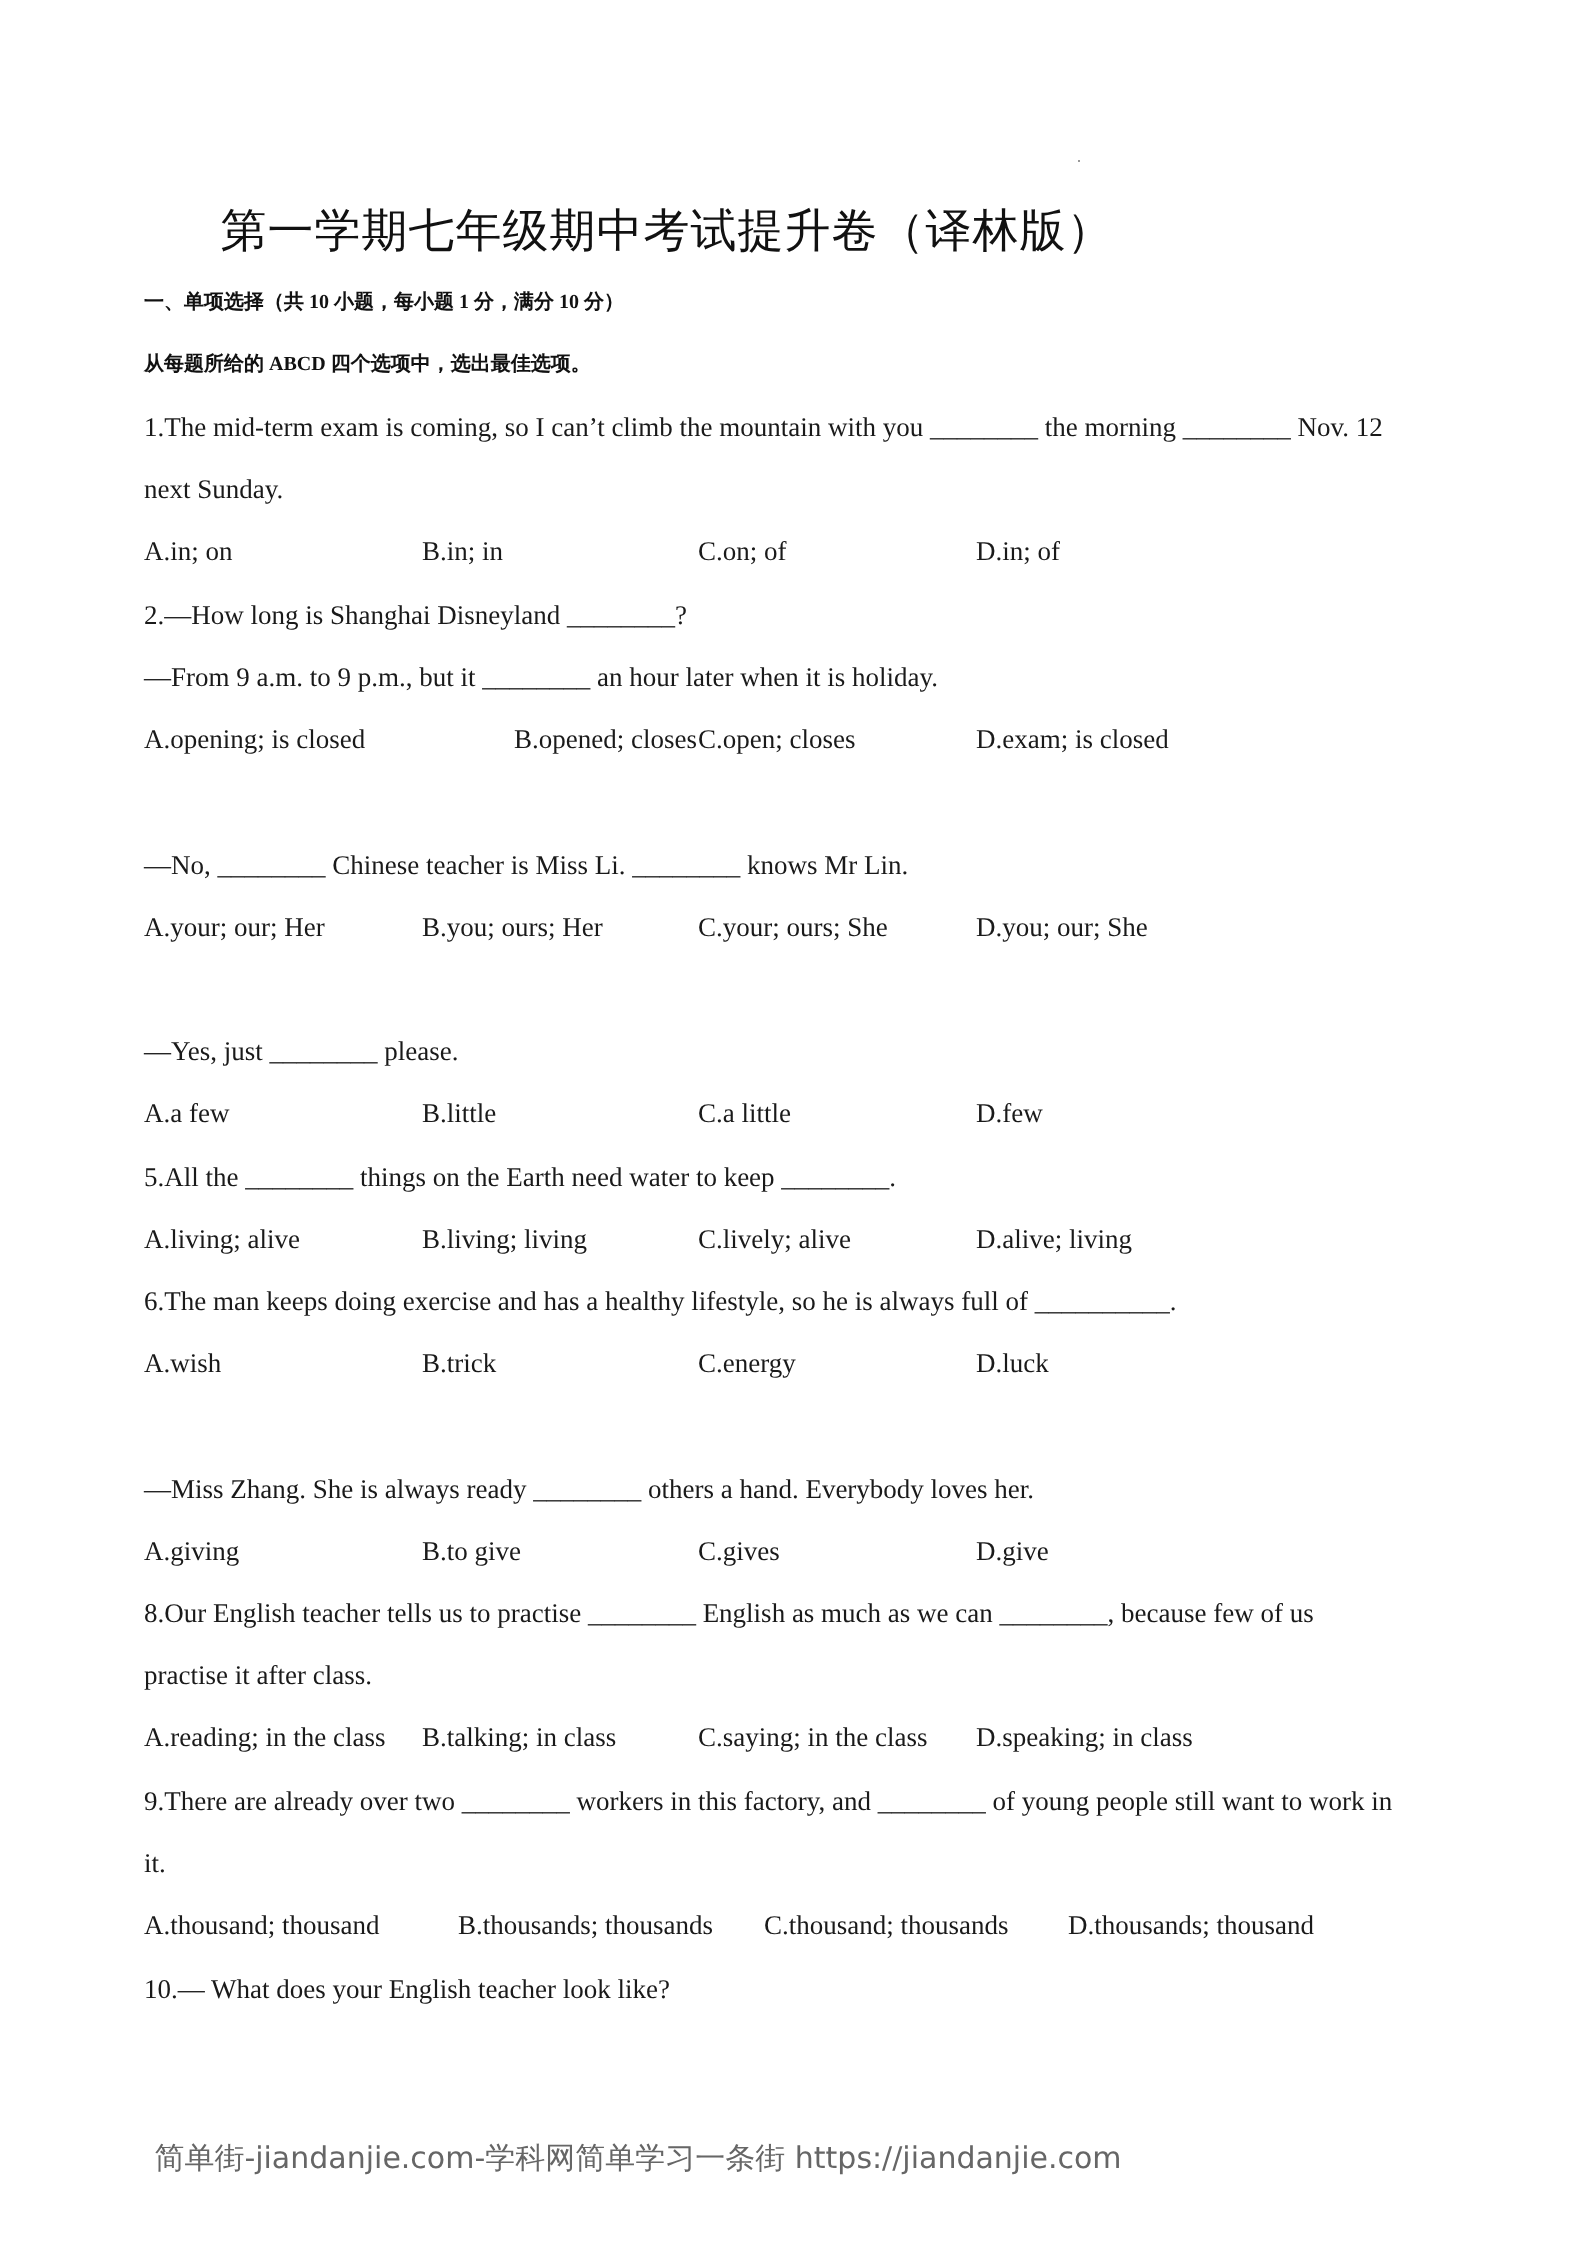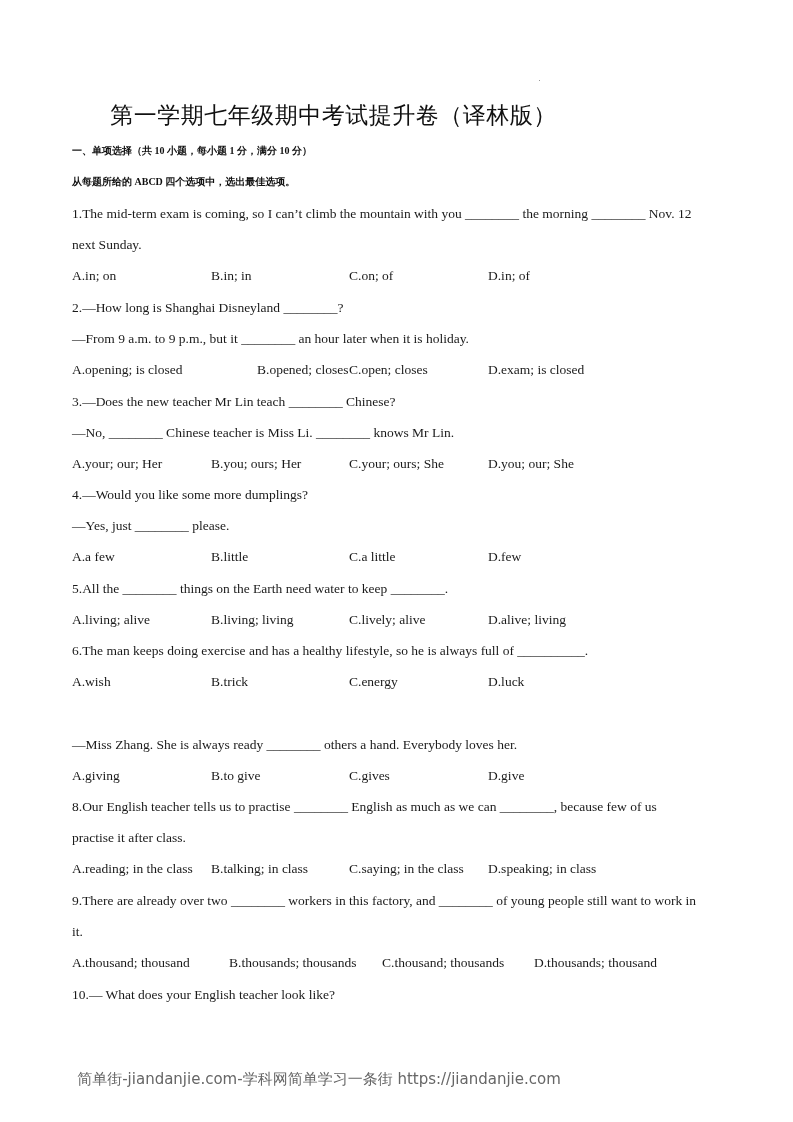--- a/index.html
+++ b/index.html
@@ -37,30 +37,28 @@
 
   <div class="line" style="top:300px;">2.—How long is Shanghai Disneyland ________?</div>
   <div class="line" style="top:331px;">—From 9 a.m. to 9 p.m., but it ________ an hour later when it is holiday.</div>
   <div class="opts" style="top:362px;">
     <span class="opt" style="left:0px;">A.opening; is closed</span>
     <span class="opt" style="left:139px;margin-left:46px;">B.opened; closes</span>
     <span class="opt" style="left:277px;">C.open; closes</span>
     <span class="opt" style="left:416px;">D.exam; is closed</span>
   </div>
 
-  <div class="line" style="top:394px;">3.—Does the new teacher Mr Lin teach ________ Chinese?</div>
   <div class="line" style="top:425px;">—No, ________ Chinese teacher is Miss Li. ________ knows Mr Lin.</div>
   <div class="opts" style="top:456px;">
     <span class="opt" style="left:0px;">A.your; our; Her</span>
     <span class="opt" style="left:139px;">B.you; ours; Her</span>
     <span class="opt" style="left:277px;">C.your; ours; She</span>
     <span class="opt" style="left:416px;">D.you; our; She</span>
   </div>
 
-  <div class="line" style="top:487px;">4.—Would you like some more dumplings?</div>
   <div class="line" style="top:518px;">—Yes, just ________ please.</div>
   <div class="opts" style="top:549px;">
     <span class="opt" style="left:0px;">A.a few</span>
     <span class="opt" style="left:139px;">B.little</span>
     <span class="opt" style="left:277px;">C.a little</span>
     <span class="opt" style="left:416px;">D.few</span>
   </div>
 
   <div class="line" style="top:581px;">5.All the ________ things on the Earth need water to keep ________.</div>
   <div class="opts" style="top:612px;">

